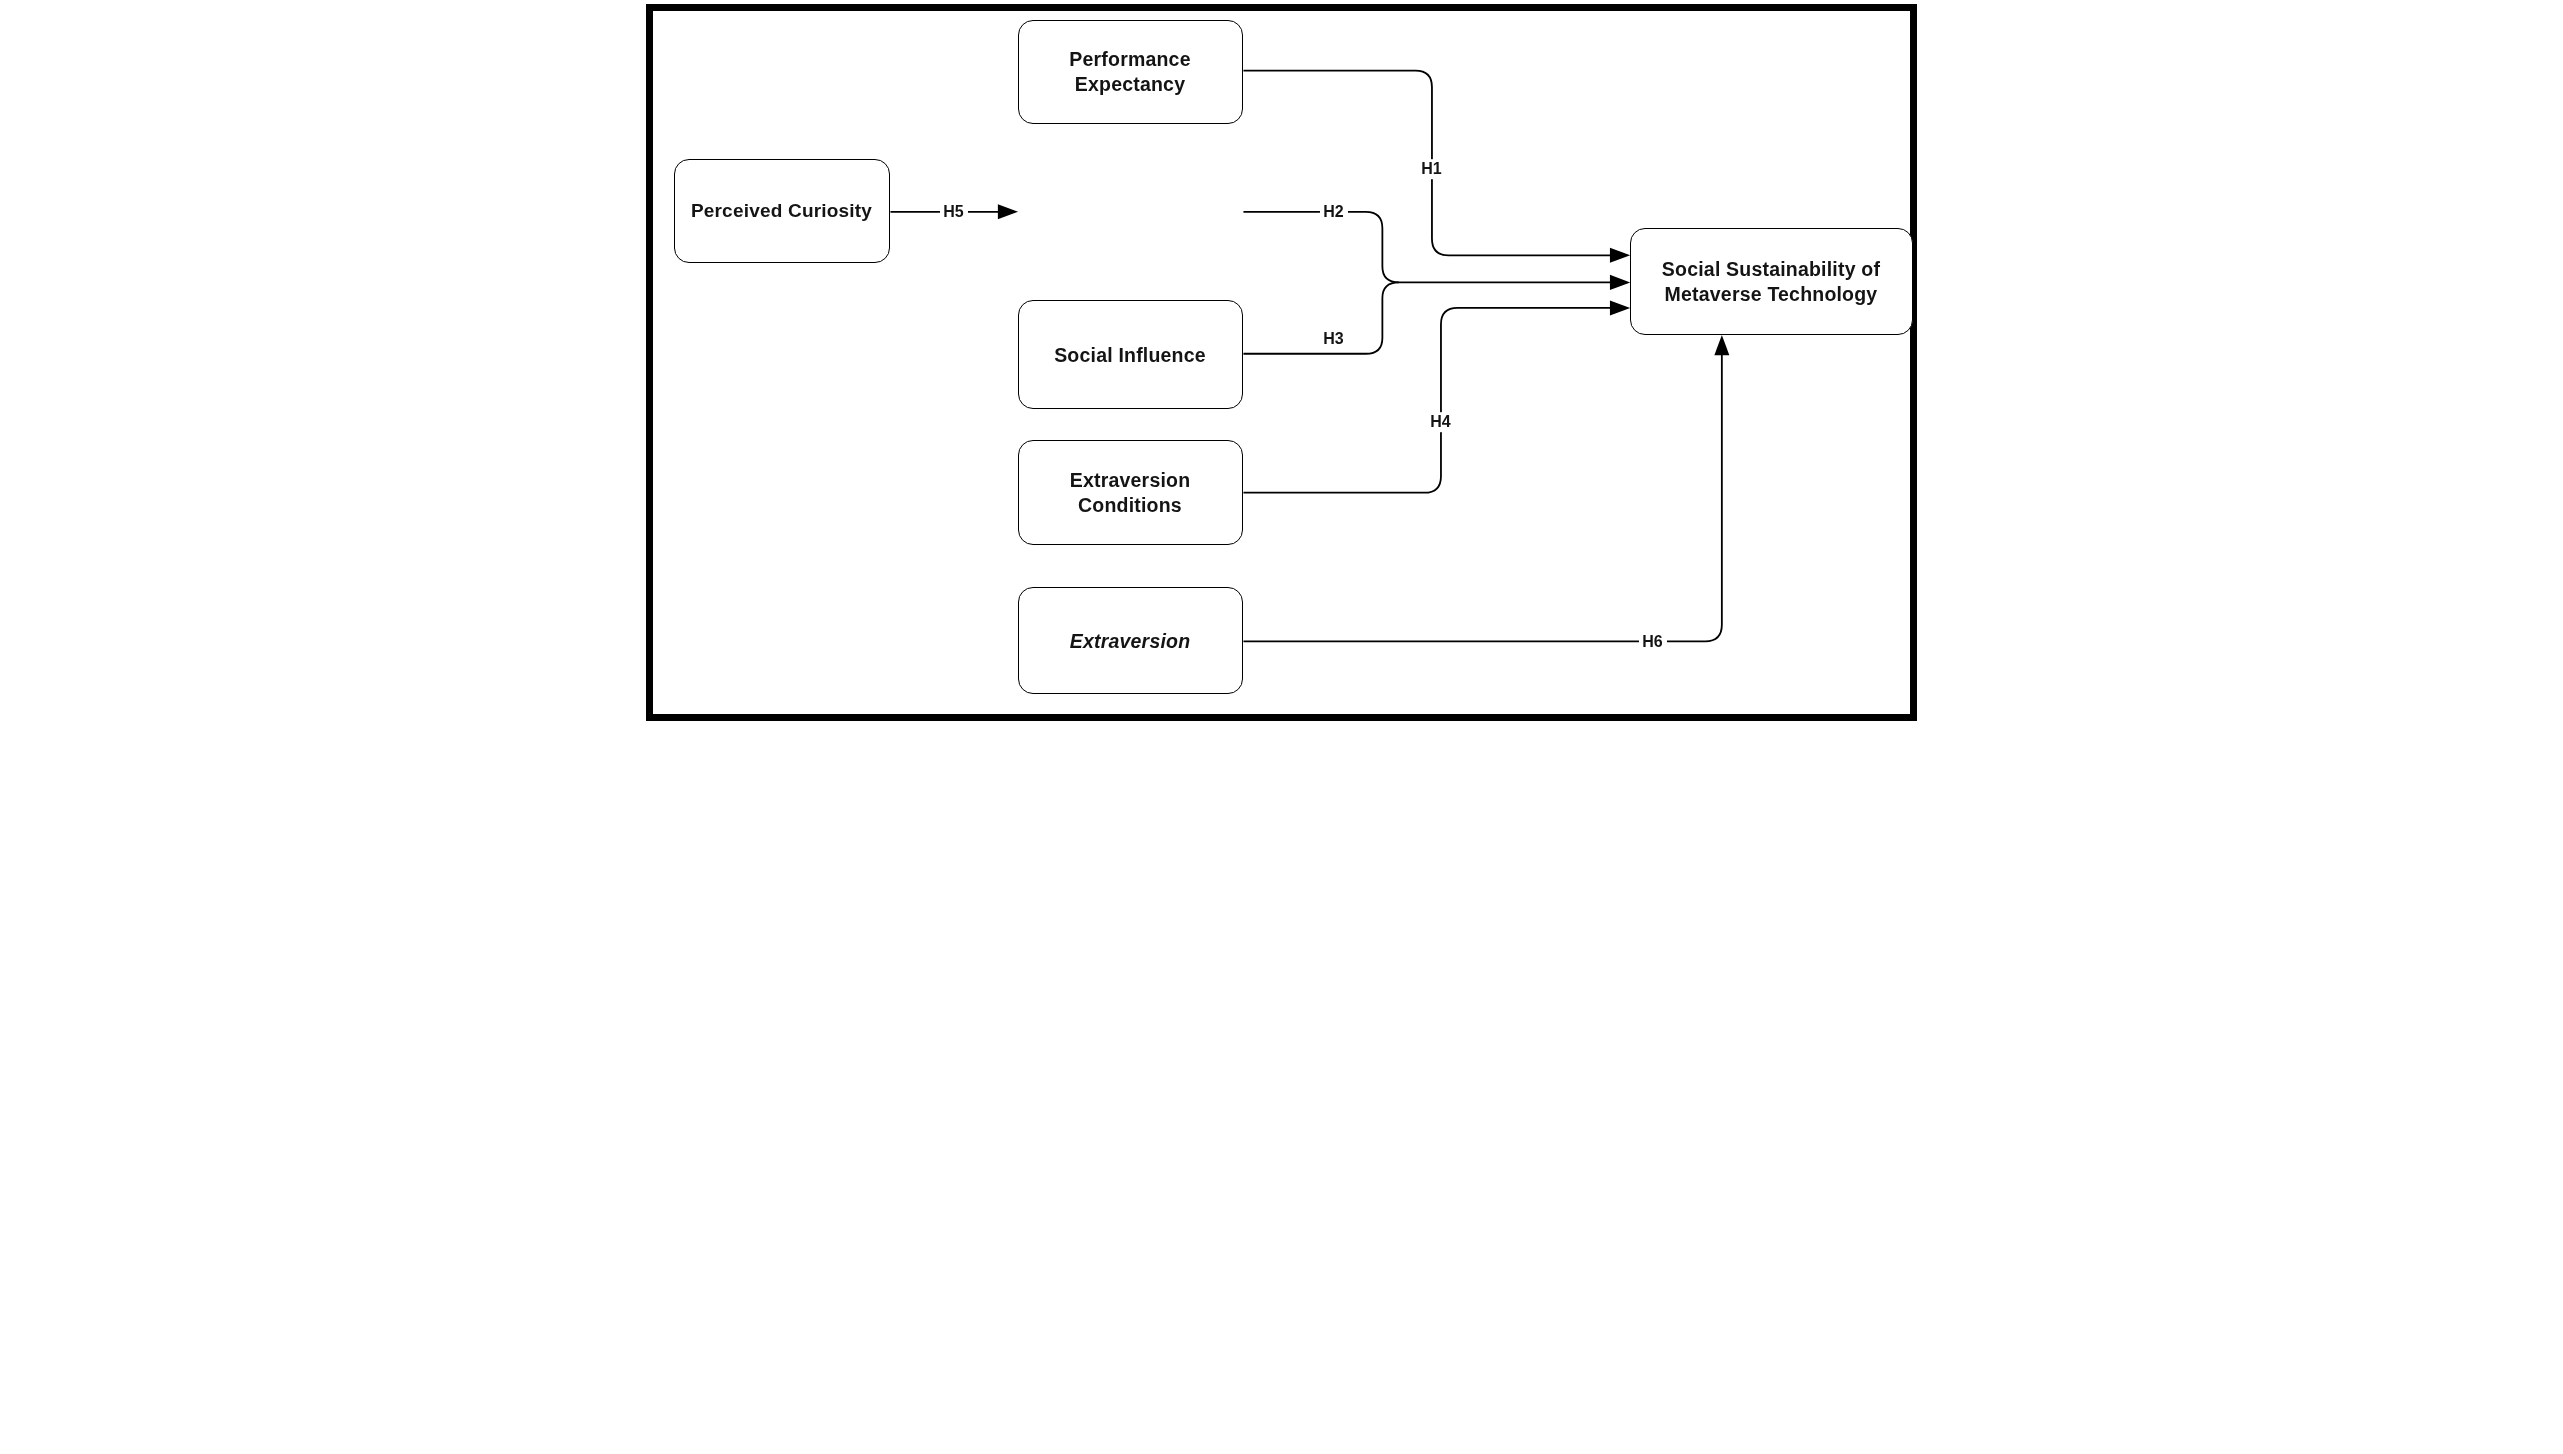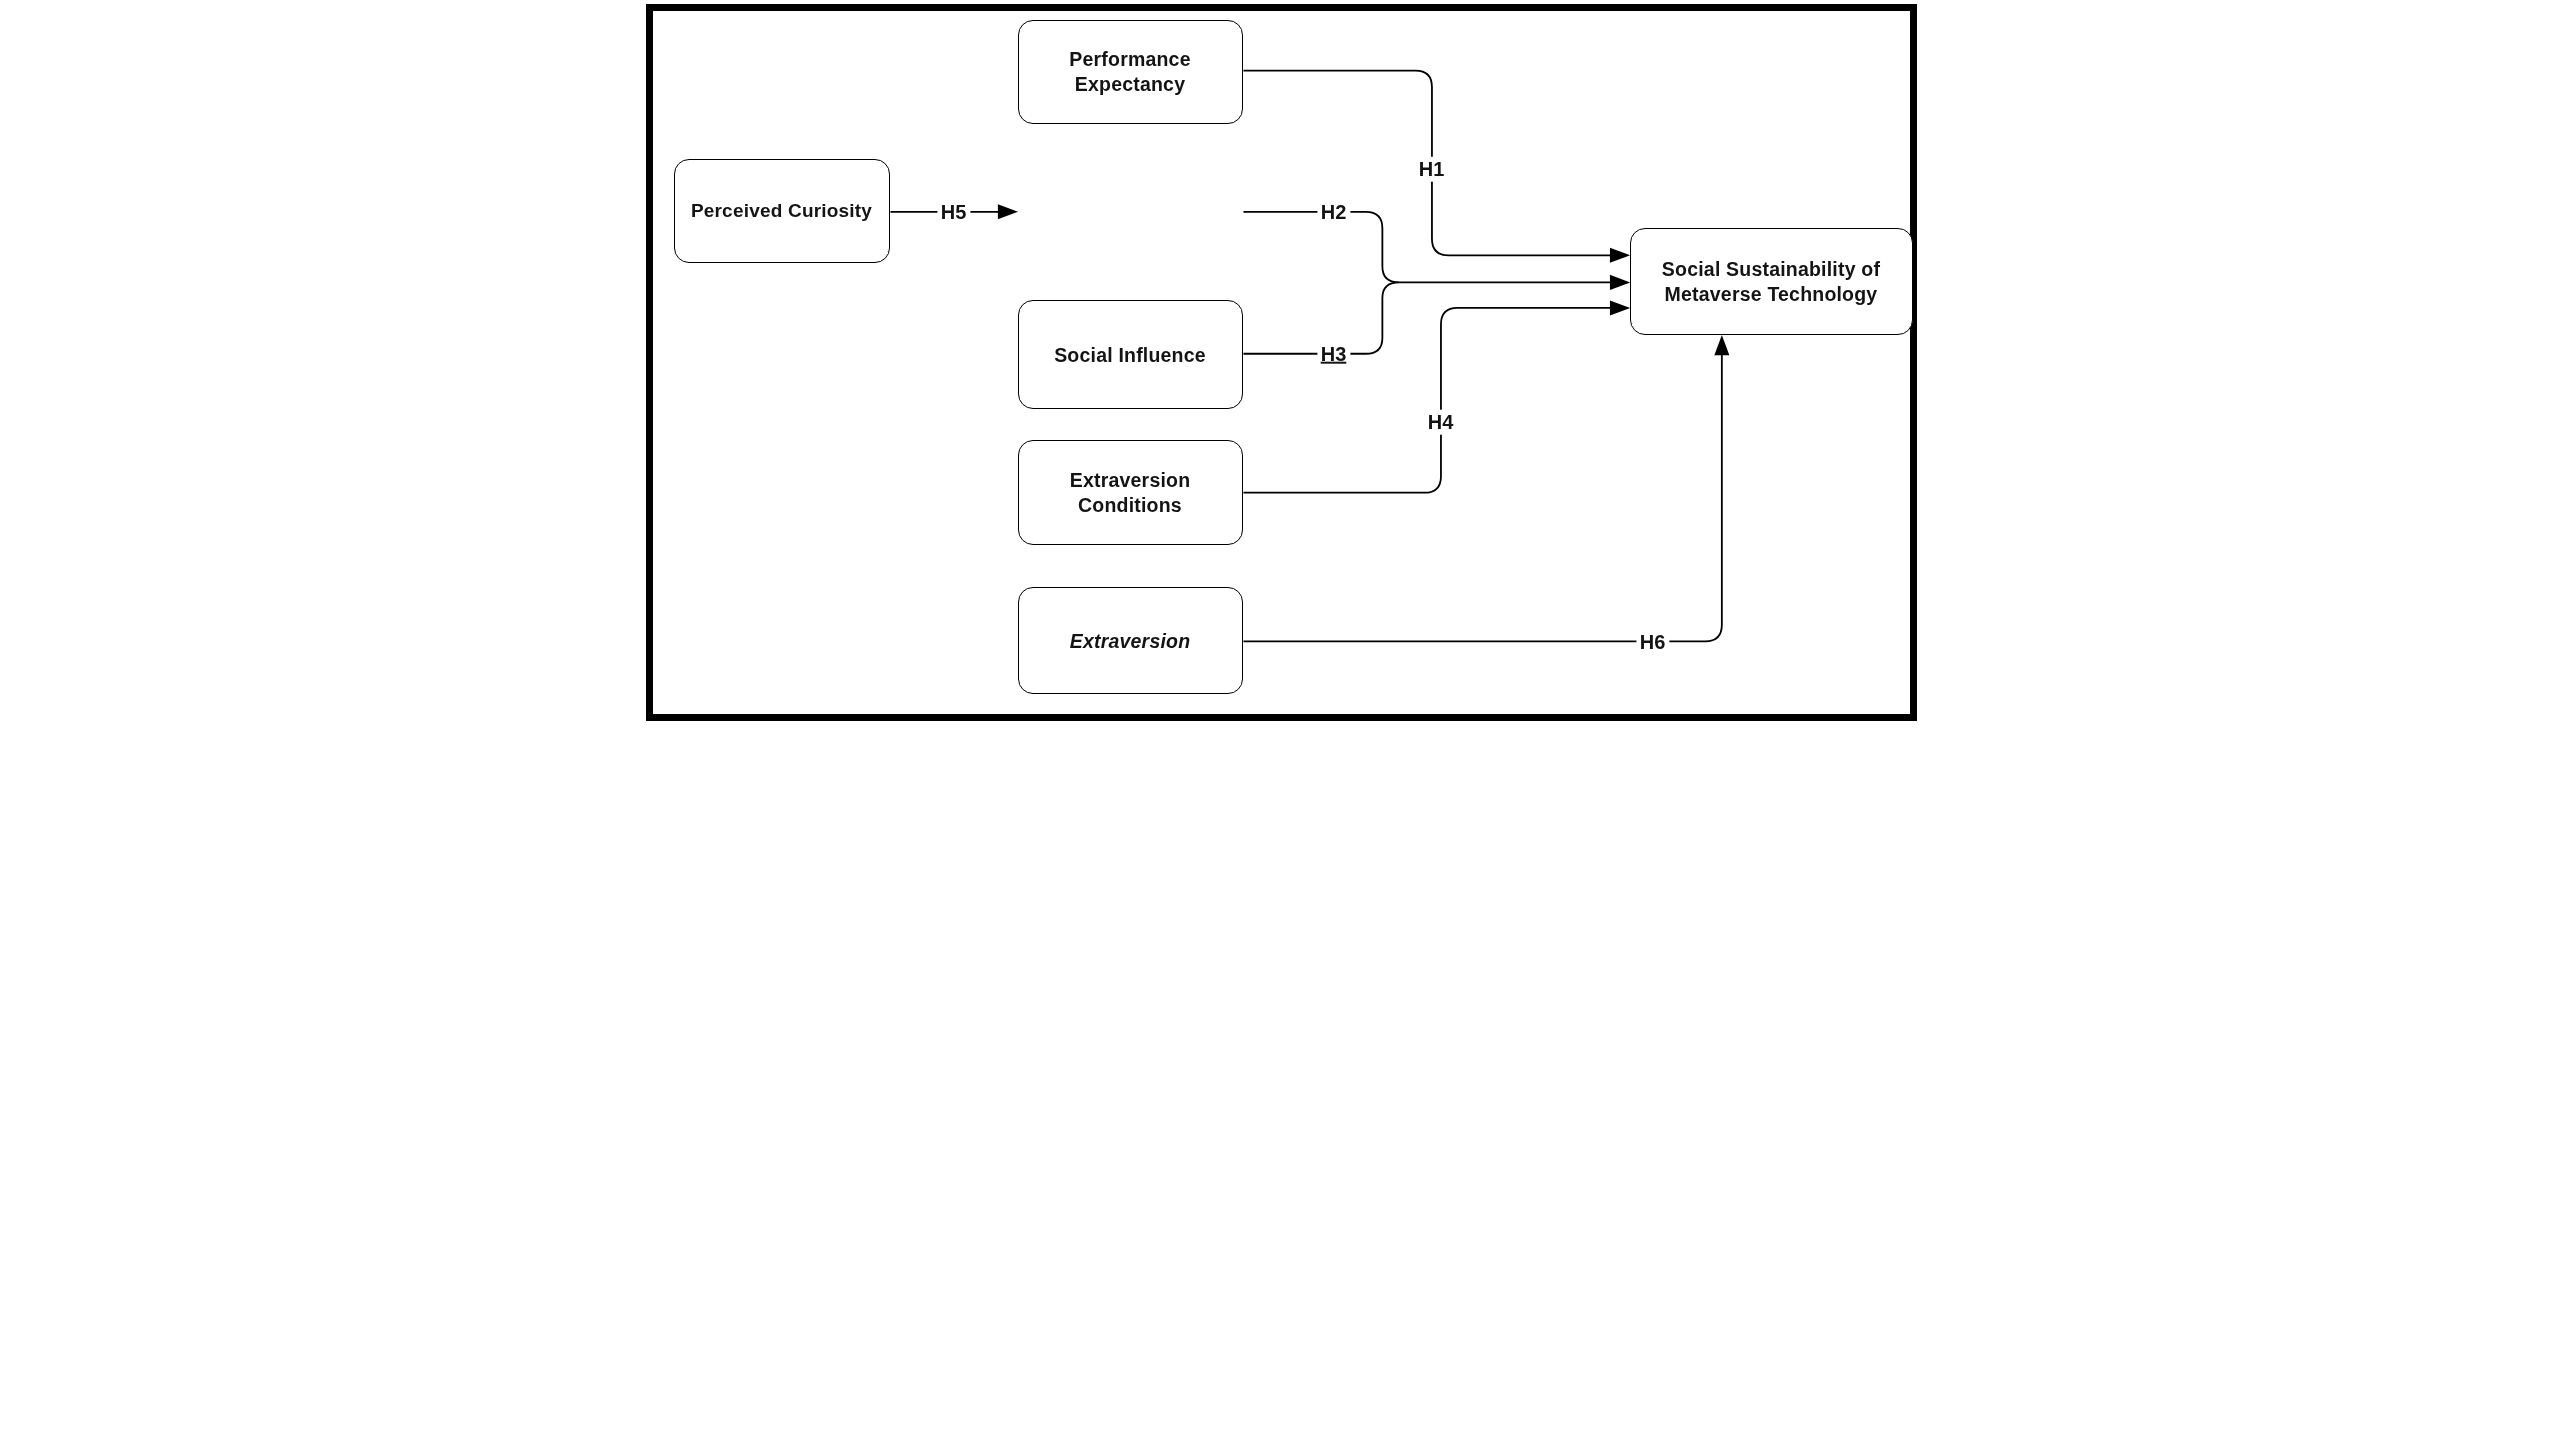--- a/index.html
+++ b/index.html
@@ -53,27 +53,27 @@
   .node-social         { left: 372px;  top: 297px; width: 225px; height: 109px; }
   .node-facilitating   { left: 372px;  top: 437px; width: 225px; height: 105px; }
   .node-extraversion   { left: 372px;  top: 584px; width: 225px; height: 107px; font-style: italic; }
   .node-target         { left: 984px; top: 225px; width: 283px; height: 107px; font-size: 19.5px; }
   .edge-label {
     position: absolute;
     transform: translate(-50%, -50%);
     background: #ffffff;
     padding: 0.8px 3.8px;
     font-weight: bold;
-    font-size: 20px;
+    font-size: 16px;
     color: #141414;
   }
   .lbl-h5 { left: 308px;  top: 209px; }
   .lbl-h1 { left: 786px; top: 166px; }
   .lbl-h2 { left: 688px;  top: 209px; }
-  .lbl-h3 { left: 688px;  top: 351px; text-decoration: underline; }
+  .lbl-h3 { left: 688px;  top: 336px; }
   .lbl-h4 { left: 795px; top: 419px; }
   .lbl-h6 { left: 1007px; top: 639px; }
 </style>
 </head>
 <body>
 
 <div class="frame">
   <div class="canvas">
 
     <svg class="edge-layer" viewBox="0 0 1706 968" xmlns="http://www.w3.org/2000/svg" fill="none" stroke="#000000" stroke-width="2.4">

